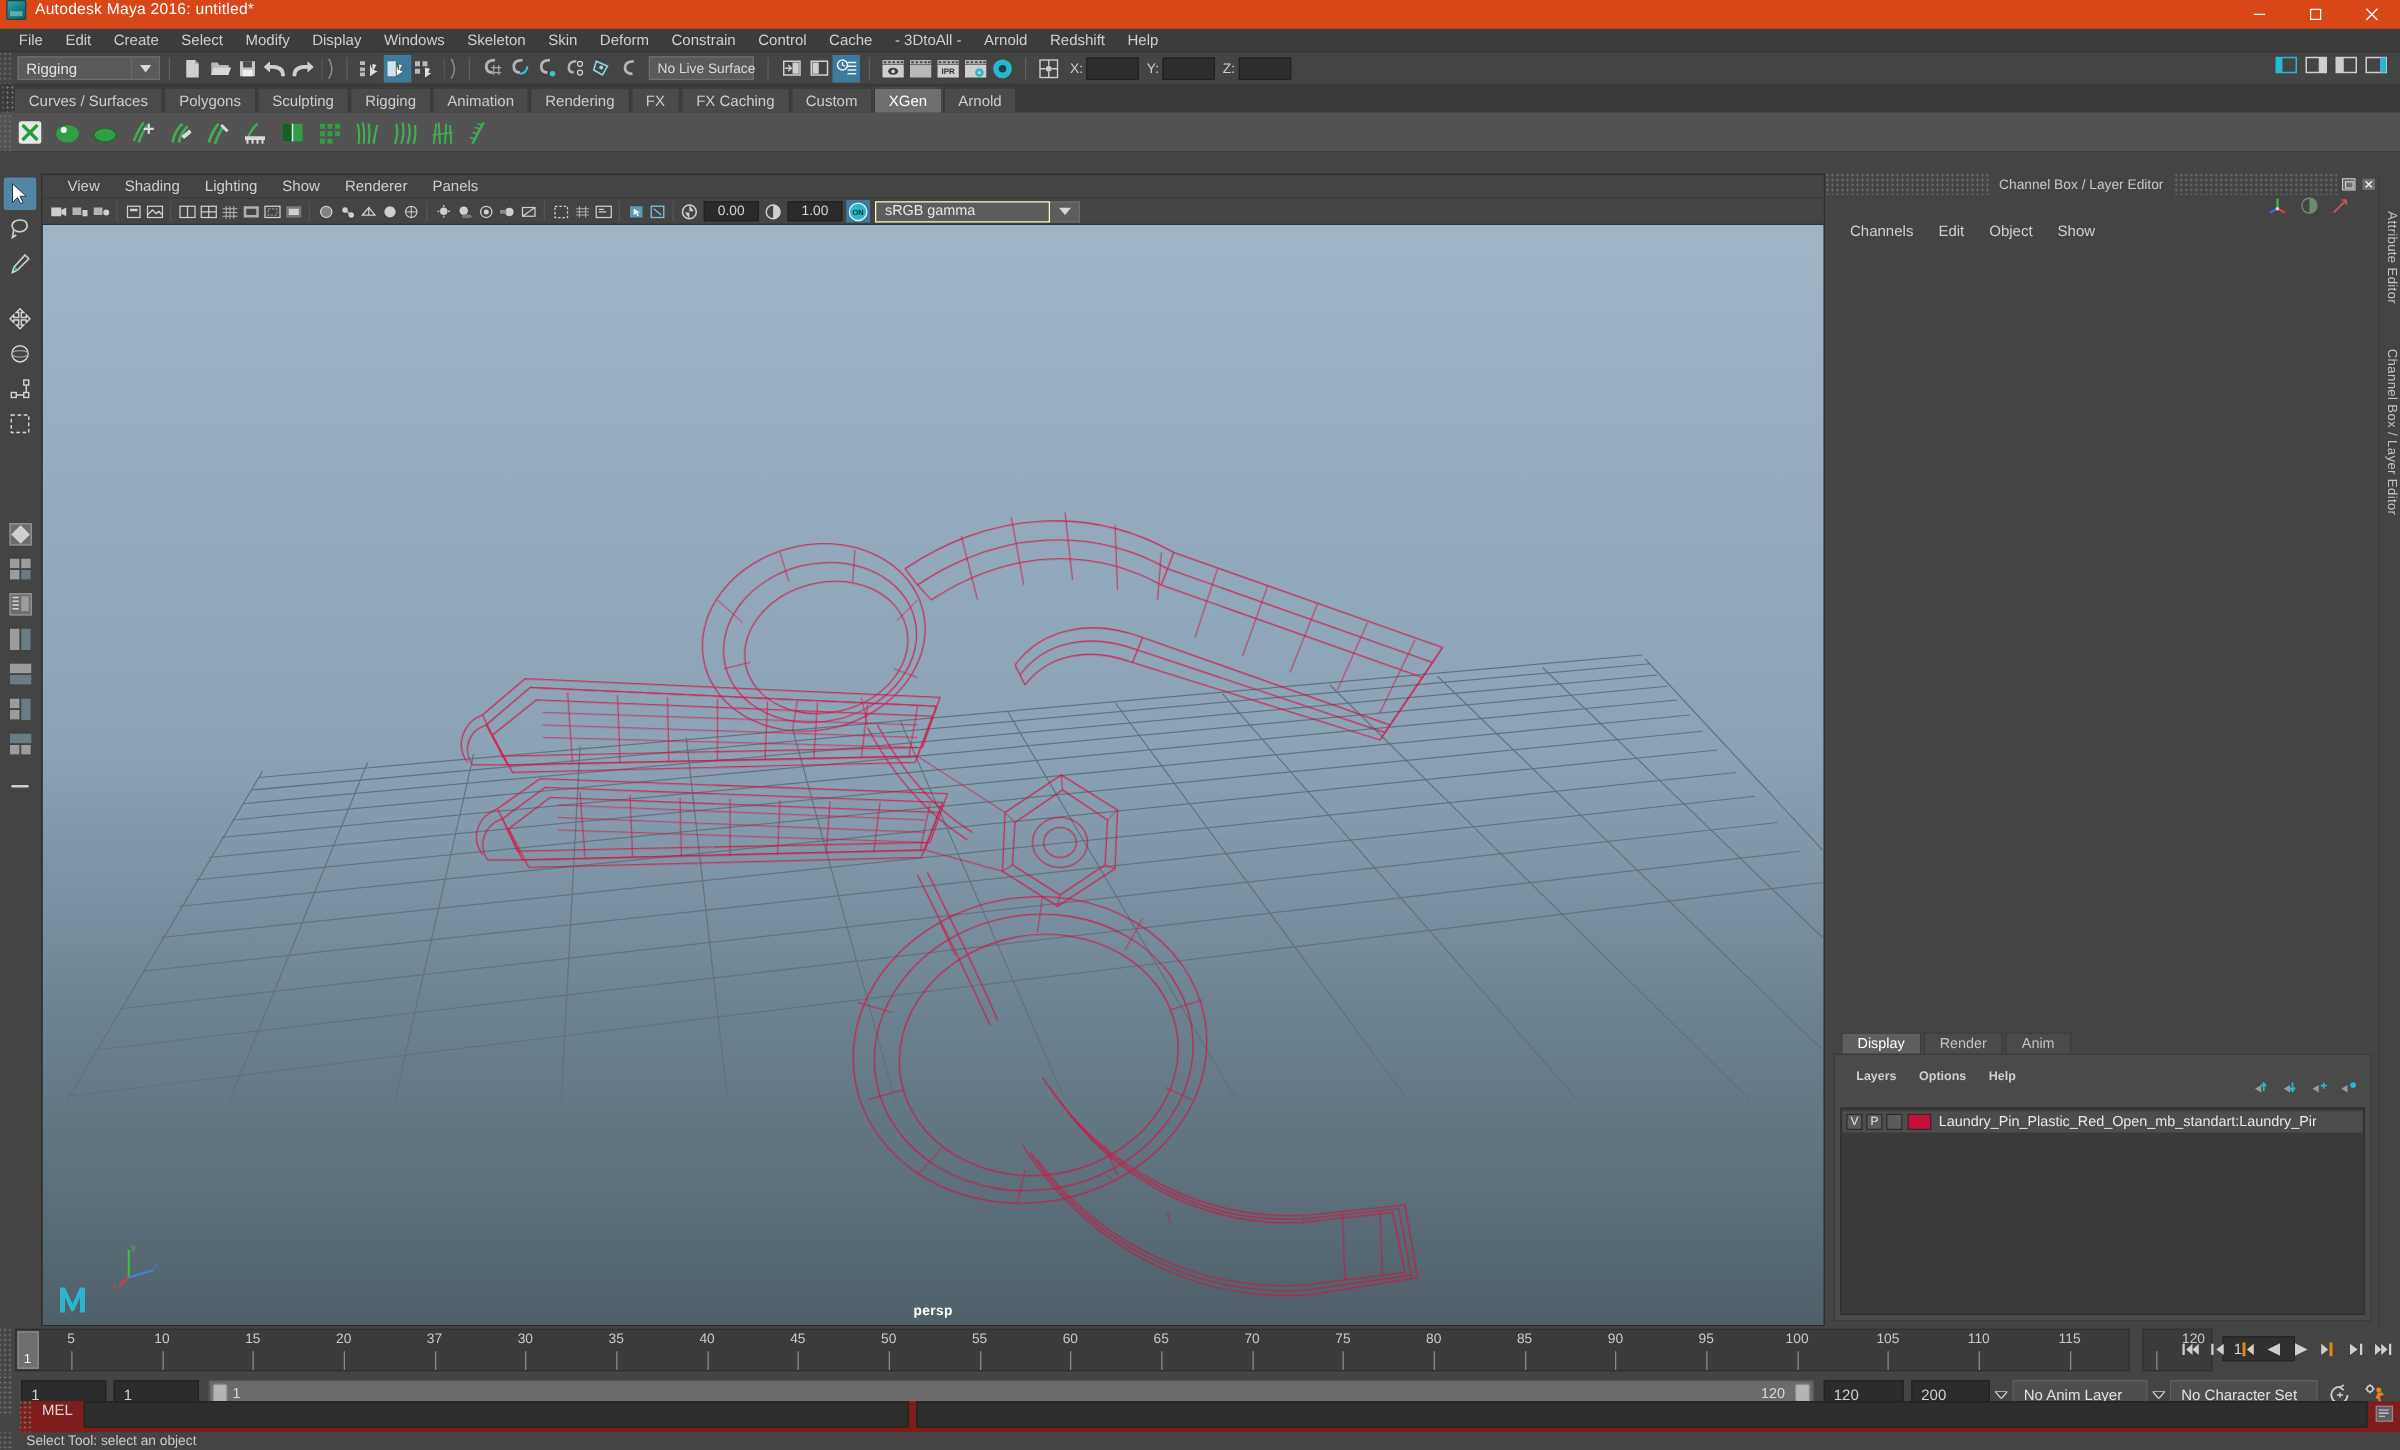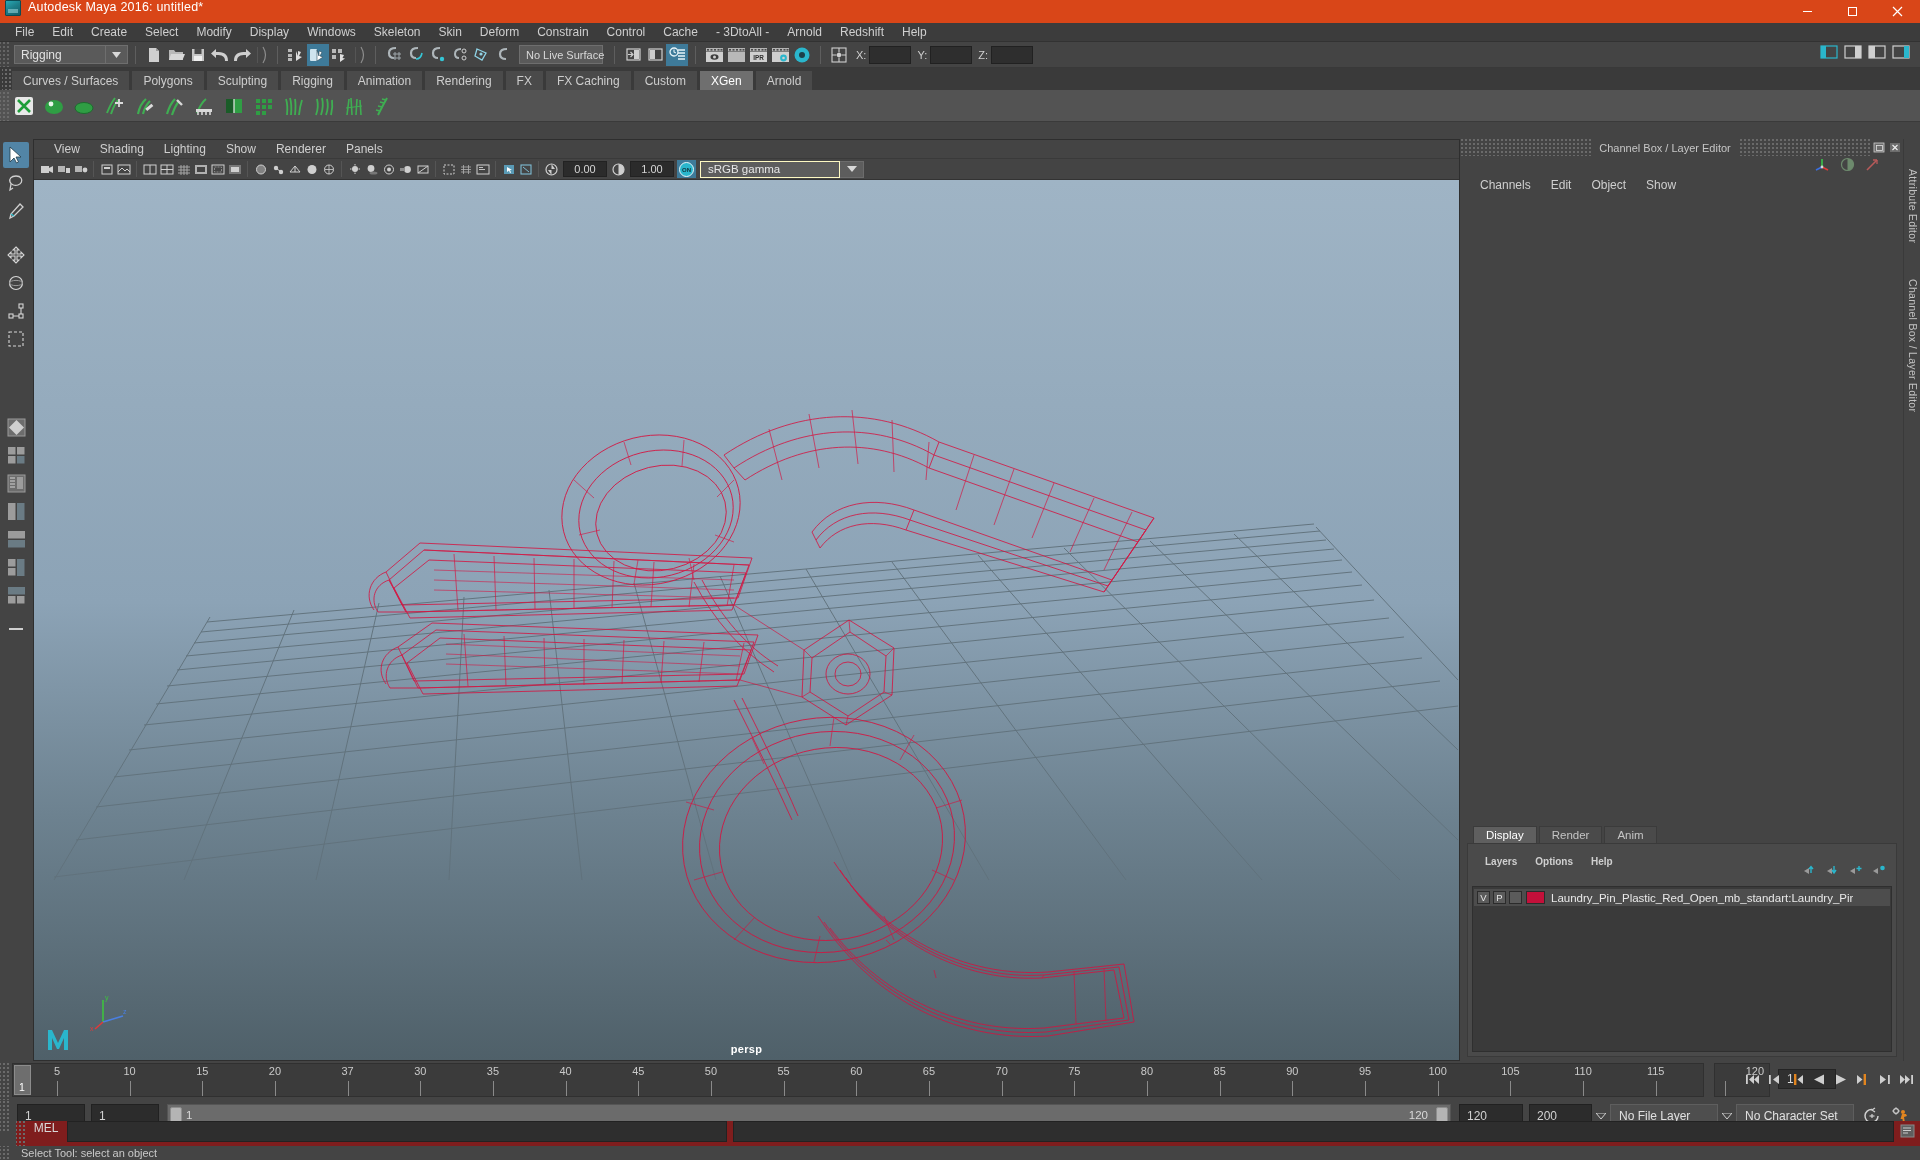--- a/index.html
+++ b/index.html
@@ -1353,21 +1353,21 @@
       <div class="rr-lab" style="right:22px">120</div>
       <div class="rr-handle" style="right:2px"></div>
     </div>
     <div class="rr-field" style="width:64px;margin-left:4px">120</div>
     <div class="rr-field" style="width:63px;margin-left:6px">200</div>
     <div class="rr-arrow">
       <svg width="10" height="6" viewBox="0 0 10 6">
           <path d="M0 0 L10 0 L5 6 Z" fill="none" stroke="#cfcfcf" stroke-width="1"></path>
         </svg>
     </div>
-    <div class="rr-sel" style="width:108px">No File Layer</div>
+    <div class="rr-sel" style="width:108px">No Anim Layer</div>
     <div class="rr-arrow">
       <svg width="10" height="6" viewBox="0 0 10 6">
           <path d="M0 0 L10 0 L5 6 Z" fill="none" stroke="#cfcfcf" stroke-width="1"></path>
         </svg>
     </div>
     <div class="rr-sel" style="width:118px">No Character Set</div>
     <div class="rr-ico" style="margin-left:6px">
       <svg width="20" height="20" viewBox="0 0 20 20">
           <path d="M16 10 A6.5 6.5 0 1 1 10 3.5" fill="none" stroke="#cfcfcf" stroke-width="1.5"></path>
           <path d="M13 2 L10 4 L13 6" fill="none" stroke="#cfcfcf" stroke-width="1.3"></path>

